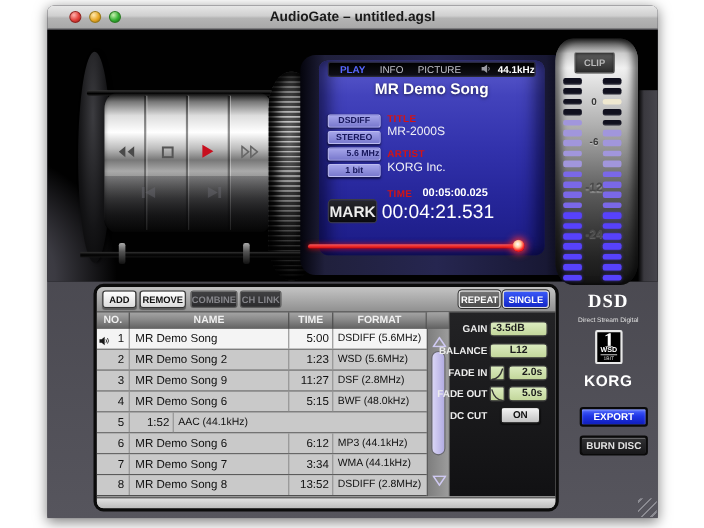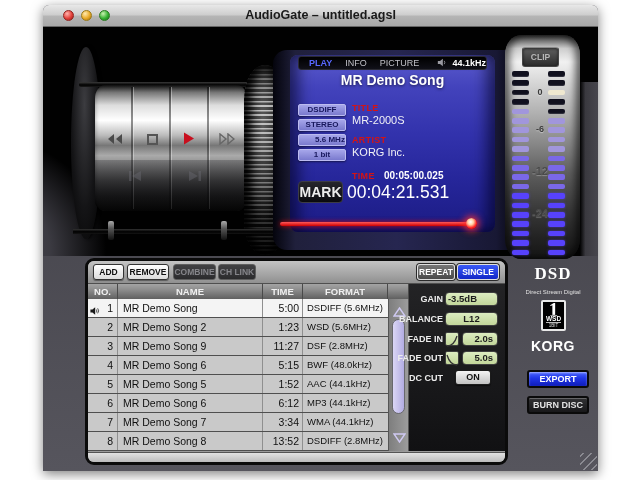--- a/index.html
+++ b/index.html
@@ -284,21 +284,20 @@
                 <div class="td td-format">DSF (2.8MHz)</div>
               </div>
               <div class="trow">
                 <div class="td td-no">4</div>
                 <div class="td td-name">MR Demo Song 6</div>
                 <div class="td td-time">5:15</div>
                 <div class="td td-format">BWF (48.0kHz)</div>
               </div>
               <div class="trow">
                 <div class="td td-no">5</div>
-                <div class="td td-name">MR Demo Song 5</div>
                 <div class="td td-time">1:52</div>
                 <div class="td td-format">AAC (44.1kHz)</div>
               </div>
               <div class="trow">
                 <div class="td td-no">6</div>
                 <div class="td td-name">MR Demo Song 6</div>
                 <div class="td td-time">6:12</div>
                 <div class="td td-format">MP3 (44.1kHz)</div>
               </div>
               <div class="trow">

